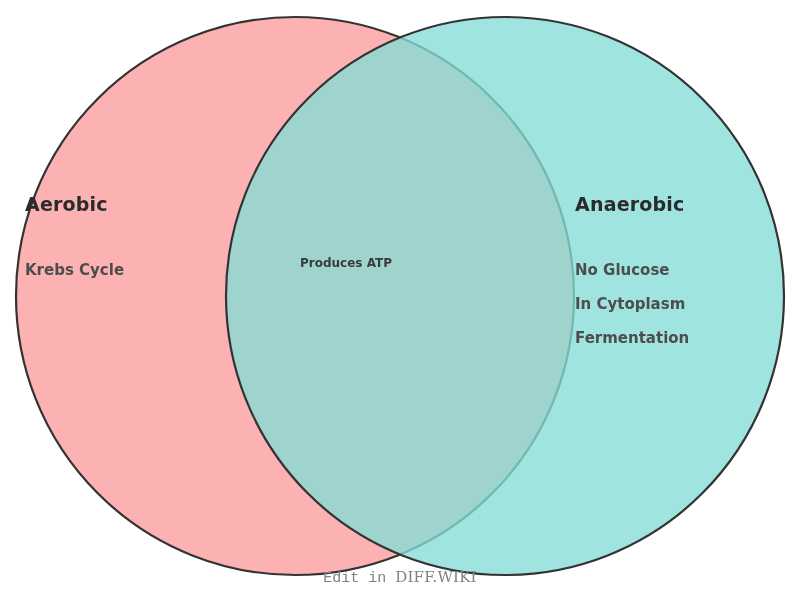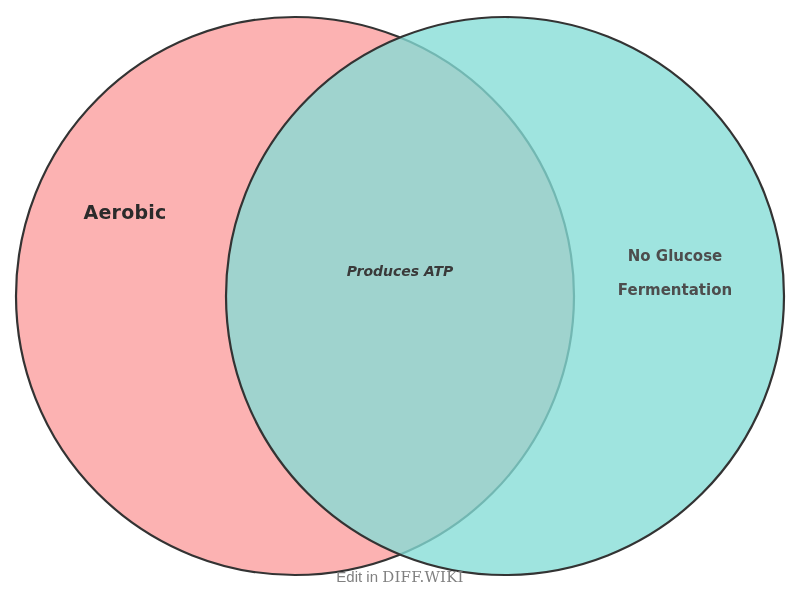--- a/index.html
+++ b/index.html
@@ -30,23 +30,21 @@
   .text-layer {
     position: absolute;
     top: 0;
     left: 0;
     width: 800px;
     height: 600px;
     pointer-events: none;
   }
   .region {
     position: absolute;
-    text-align: center;
     pointer-events: auto;
-    margin-top: 8px;
   }
 
   .region-title {
     font-weight: bold;
     font-size: 19px;
     color: #2b2b2b;
     letter-spacing: 0.2px;
     white-space: nowrap;
   }
   .region-items {
@@ -83,39 +81,38 @@
   }
 
   
   #center-region {
     left: 300px;
     top: 246px;
     width: 200px;
   }
   #center-region .region-items li {
     color: #3a3a3a;
-    font-size: 14px;
+    font-size: 12px;
     line-height: 35px;
-    font-style: italic;
   }
 
   
   #watermark {
     position: absolute;
     left: 0;
     top: 568px;
     width: 800px;
     text-align: center;
     font-size: 15px;
     color: #808080;
     pointer-events: auto;
     white-space: nowrap;
   }
   #watermark .wm-prefix {
-    font-family: Liberation Sans, sans-serif;
+    font-family: Liberation Mono, monospace;
   }
   #watermark .wm-brand {
     font-family: "DejaVu Serif", serif;
     letter-spacing: 0.2px;
   }
 </style>
 </head>
 <body>
 
 <div id="venn-canvas">
@@ -123,32 +120,35 @@
   <svg id="venn-svg" viewBox="0 0 800 600">
     <circle id="circle-left" cx="295" cy="296" r="279" fill="#FB9C9C" fill-opacity="0.78" stroke="#333333" stroke-width="2.2"></circle>
     <circle id="circle-right" cx="505" cy="296" r="279" fill="#84DCD6" fill-opacity="0.78" stroke="#333333" stroke-width="2.2"></circle>
   </svg>
 
   <div class="text-layer">
 
     <div class="region" id="left-region">
       <div class="region-title">Aerobic</div>
       <ul class="region-items">
+        <li>Krebs Cycle</li>
       </ul>
     </div>
 
     <div class="region" id="center-region">
       <ul class="region-items">
         <li>Produces ATP</li>
       </ul>
     </div>
 
     <div class="region" id="right-region">
+      <div class="region-title">Anaerobic</div>
       <ul class="region-items">
         <li>No Glucose</li>
+        <li>In Cytoplasm</li>
         <li>Fermentation</li>
       </ul>
     </div>
 
     <div id="watermark">
       <span class="wm-prefix">Edit in </span><span class="wm-brand">DIFF.WIKI</span>
     </div>
 
   </div>
 </div>

